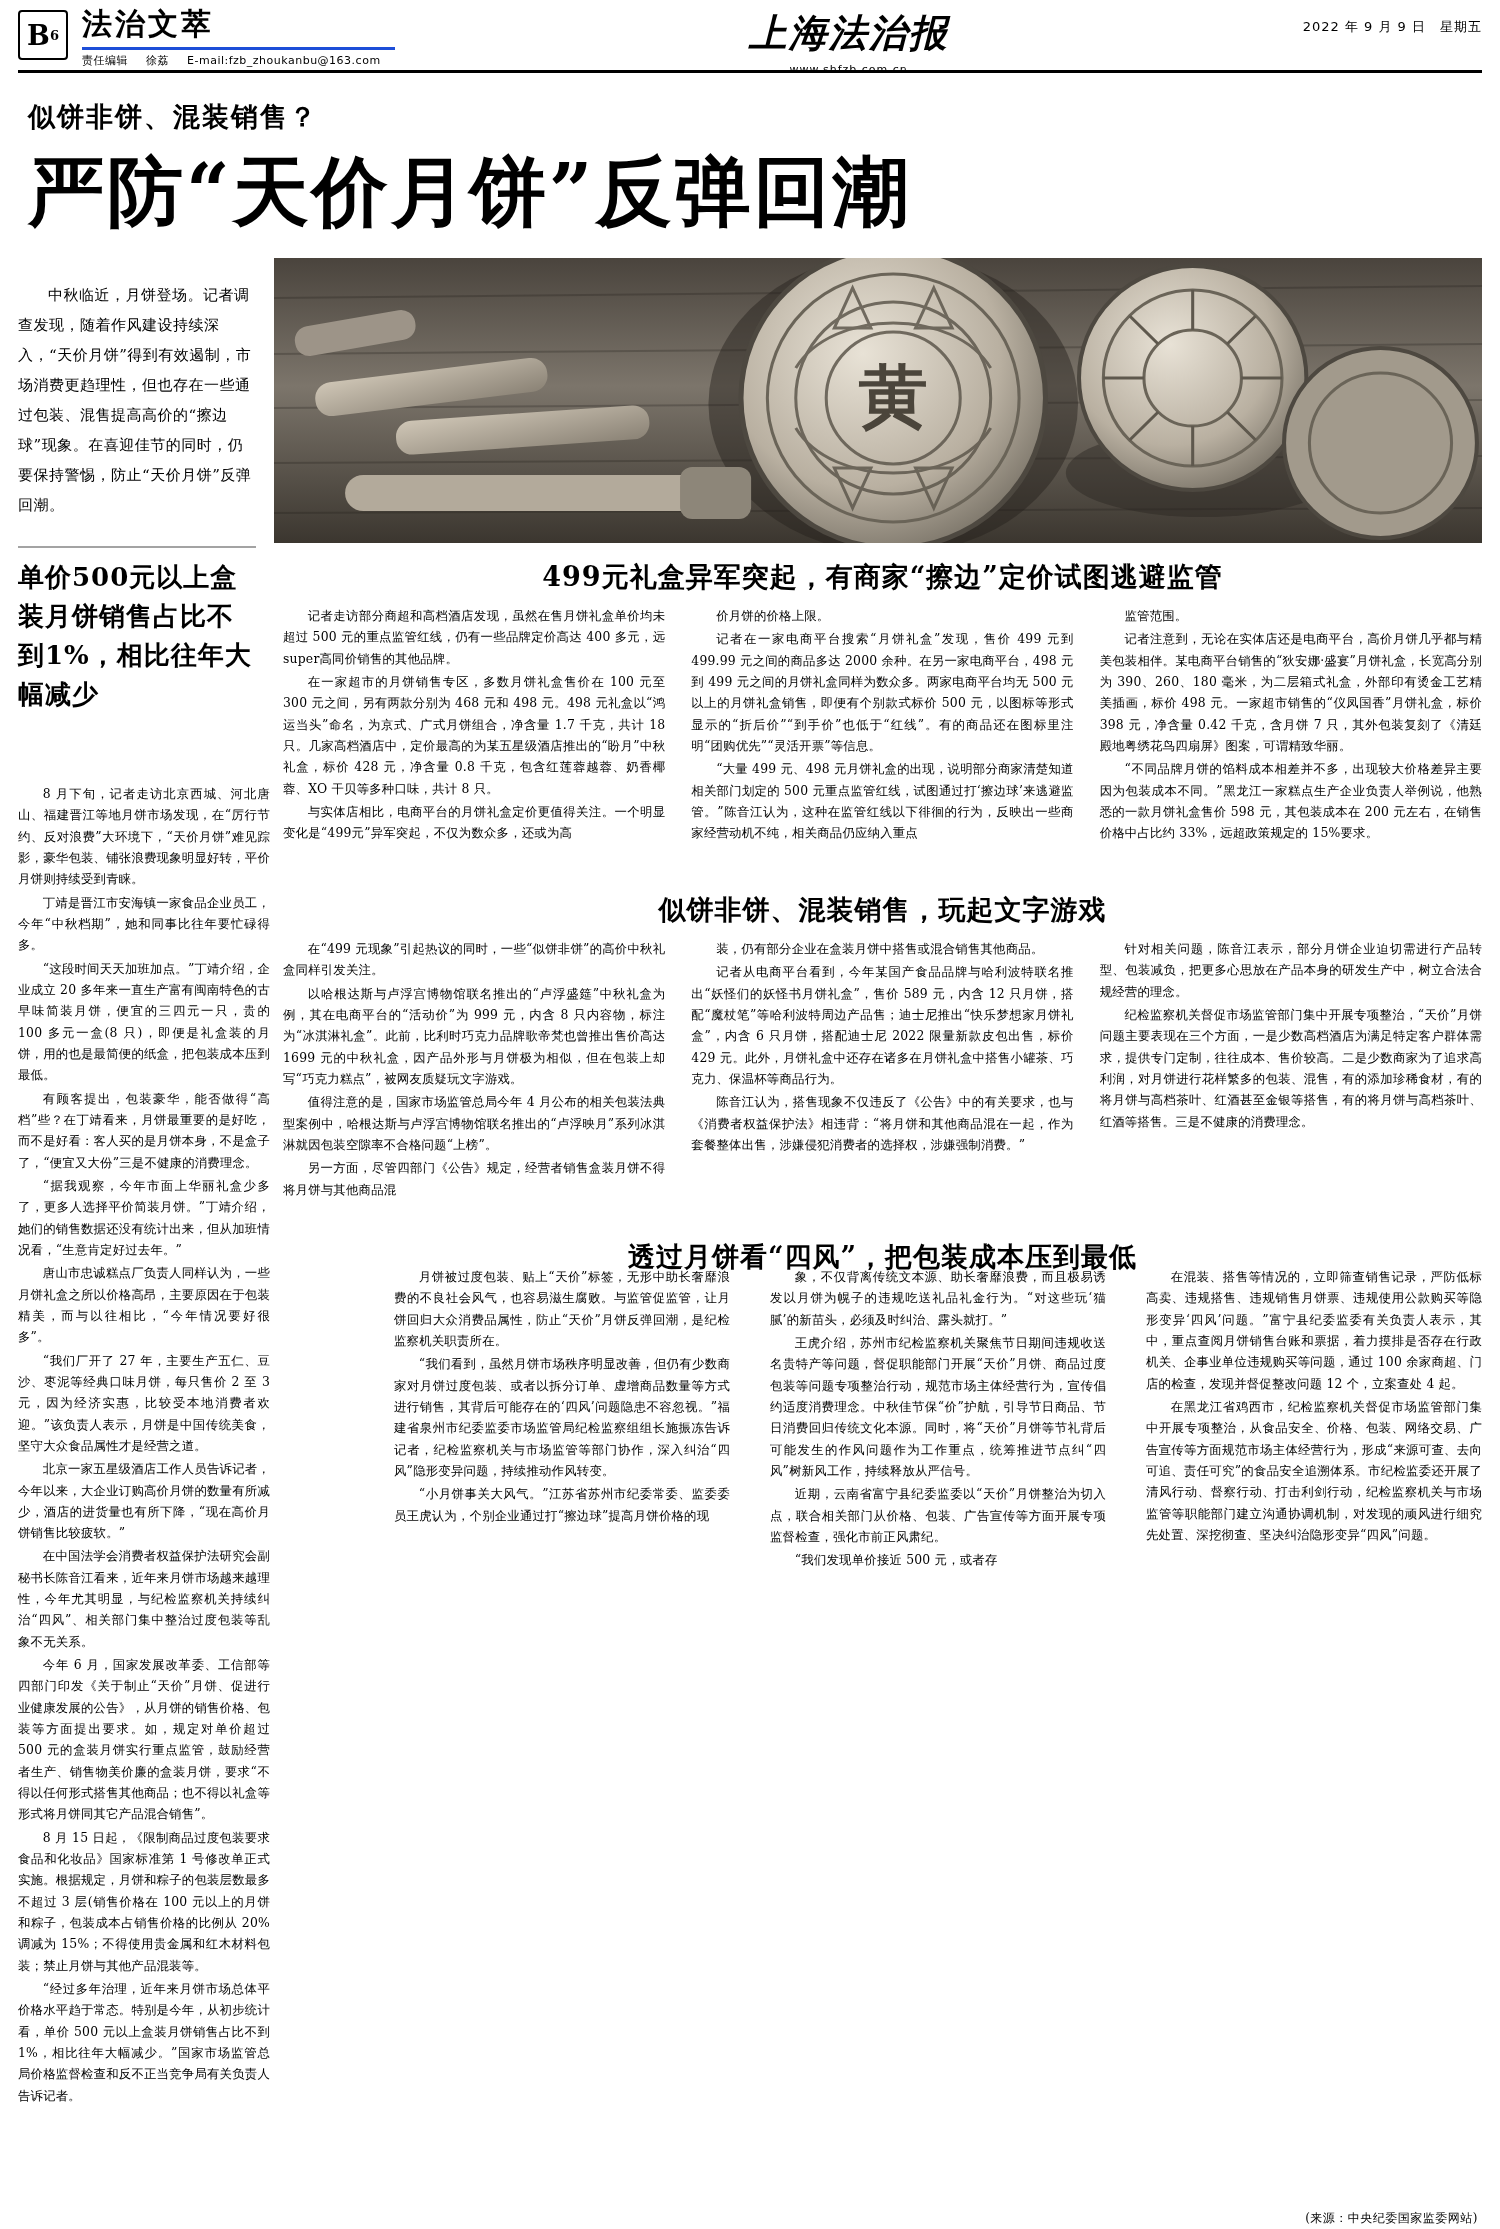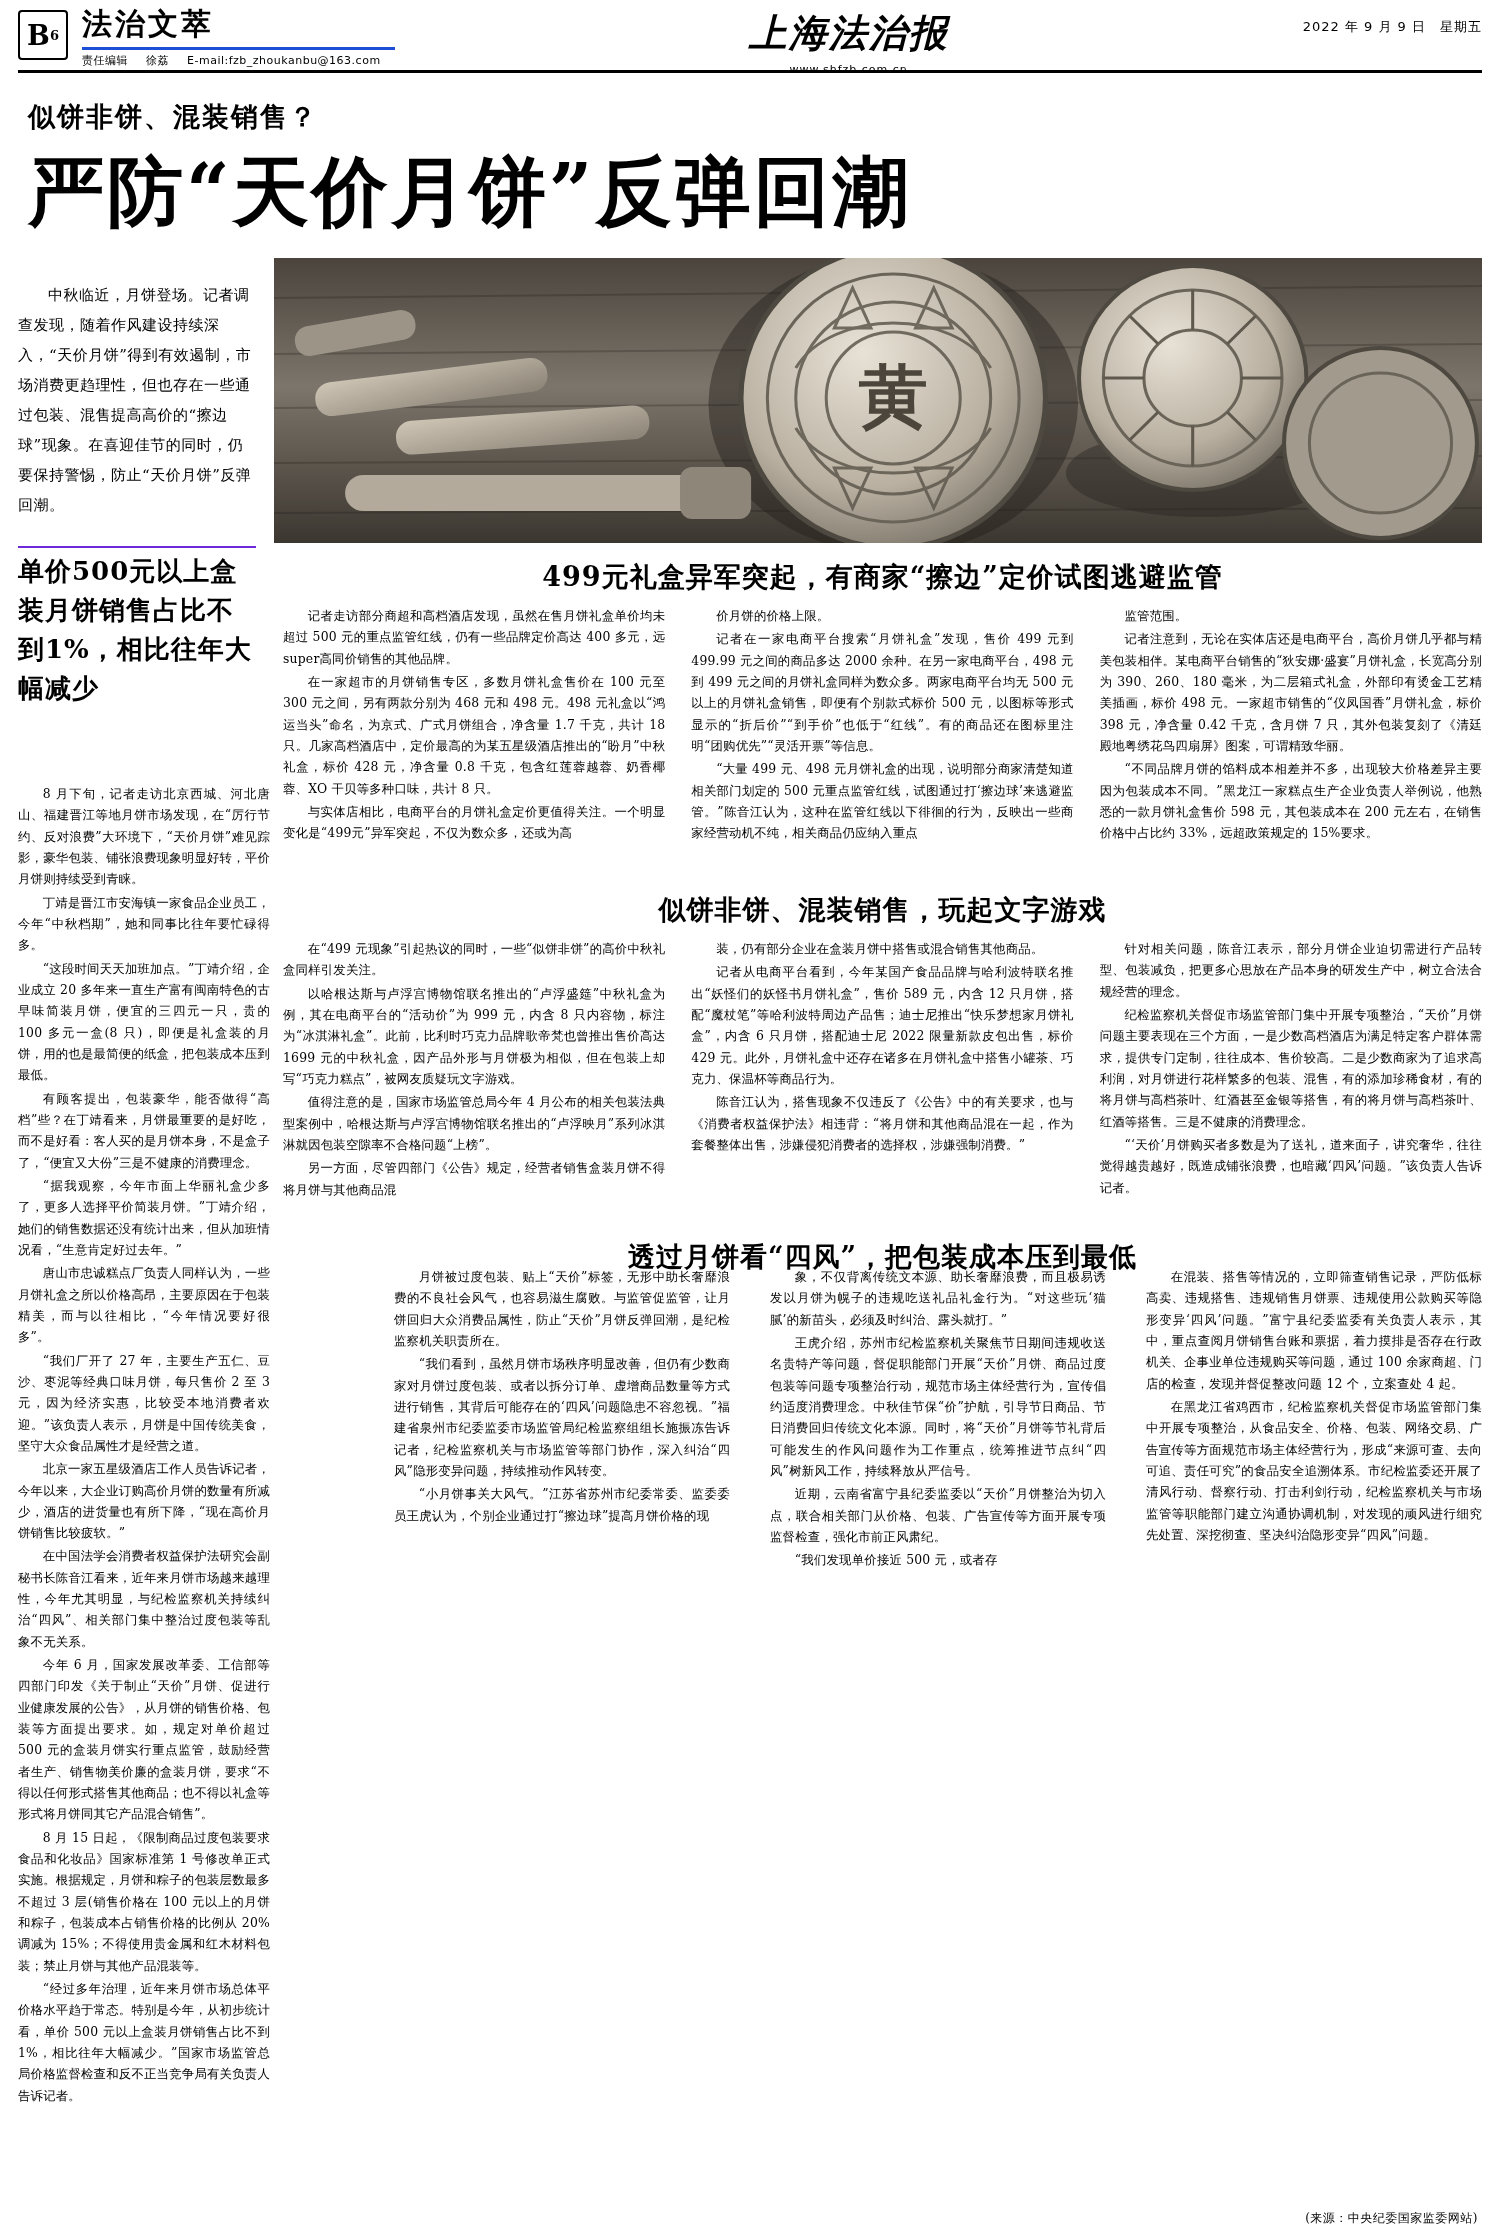--- a/index.html
+++ b/index.html
@@ -127,22 +127,22 @@
   .lead {
     font-family: "DejaVu Serif", "Liberation Serif", serif;
     font-size: 15px;
     line-height: 2.0;
     text-indent: 2em;
     letter-spacing: .5px;
     margin-top: 22px;
   }
   .subhead-box {
     margin-top: 26px;
-    border-top: 2px solid #6d28d9;
-    padding-top: 4px;
+    border-top: 2px solid #a3a3a3;
+    padding-top: 10px;
   }
   .subhead {
     font-family: "DejaVu Serif", "Liberation Serif", serif;
     font-weight: bold;
     font-size: 26px;
     line-height: 1.5;
     letter-spacing: 1px;
   }
   .photo {
     flex: 1 1 auto;
@@ -391,21 +391,20 @@
         <p>另一方面，尽管四部门《公告》规定，经营者销售盒装月饼不得将月饼与其他商品混</p>
       </div>
       <div class="c col-text">
         <p>装，仍有部分企业在盒装月饼中搭售或混合销售其他商品。</p>
         <p>记者从电商平台看到，今年某国产食品品牌与哈利波特联名推出“妖怪们的妖怪书月饼礼盒”，售价 589 元，内含 12 只月饼，搭配“魔杖笔”等哈利波特周边产品售；迪士尼推出“快乐梦想家月饼礼盒”，内含 6 只月饼，搭配迪士尼 2022 限量新款皮包出售，标价 429 元。此外，月饼礼盒中还存在诸多在月饼礼盒中搭售小罐茶、巧克力、保温杯等商品行为。</p>
         <p>陈音江认为，搭售现象不仅违反了《公告》中的有关要求，也与《消费者权益保护法》相违背：“将月饼和其他商品混在一起，作为套餐整体出售，涉嫌侵犯消费者的选择权，涉嫌强制消费。”</p>
       </div>
       <div class="c col-text">
         <p>针对相关问题，陈音江表示，部分月饼企业迫切需进行产品转型、包装减负，把更多心思放在产品本身的研发生产中，树立合法合规经营的理念。</p>
         <p>纪检监察机关督促市场监管部门集中开展专项整治，“天价”月饼问题主要表现在三个方面，一是少数高档酒店为满足特定客户群体需求，提供专门定制，往往成本、售价较高。二是少数商家为了追求高利润，对月饼进行花样繁多的包装、混售，有的添加珍稀食材，有的将月饼与高档茶叶、红酒甚至金银等搭售，有的将月饼与高档茶叶、红酒等搭售。三是不健康的消费理念。</p>
-        <p>“‘天价’月饼购买者多数是为了送礼，道来面子，讲究奢华，往往觉得越贵越好，既造成铺张浪费，也暗藏‘四风’问题。”该负责人告诉记者。</p>
       </div>
     </div>
   </div>
 
   <div class="sec3-wrap">
     <div class="sec-head">透过月饼看“四风”，把包装成本压到最低</div>
   </div>
 
   <div class="bottom-wrap">
     <div class="four-col">

